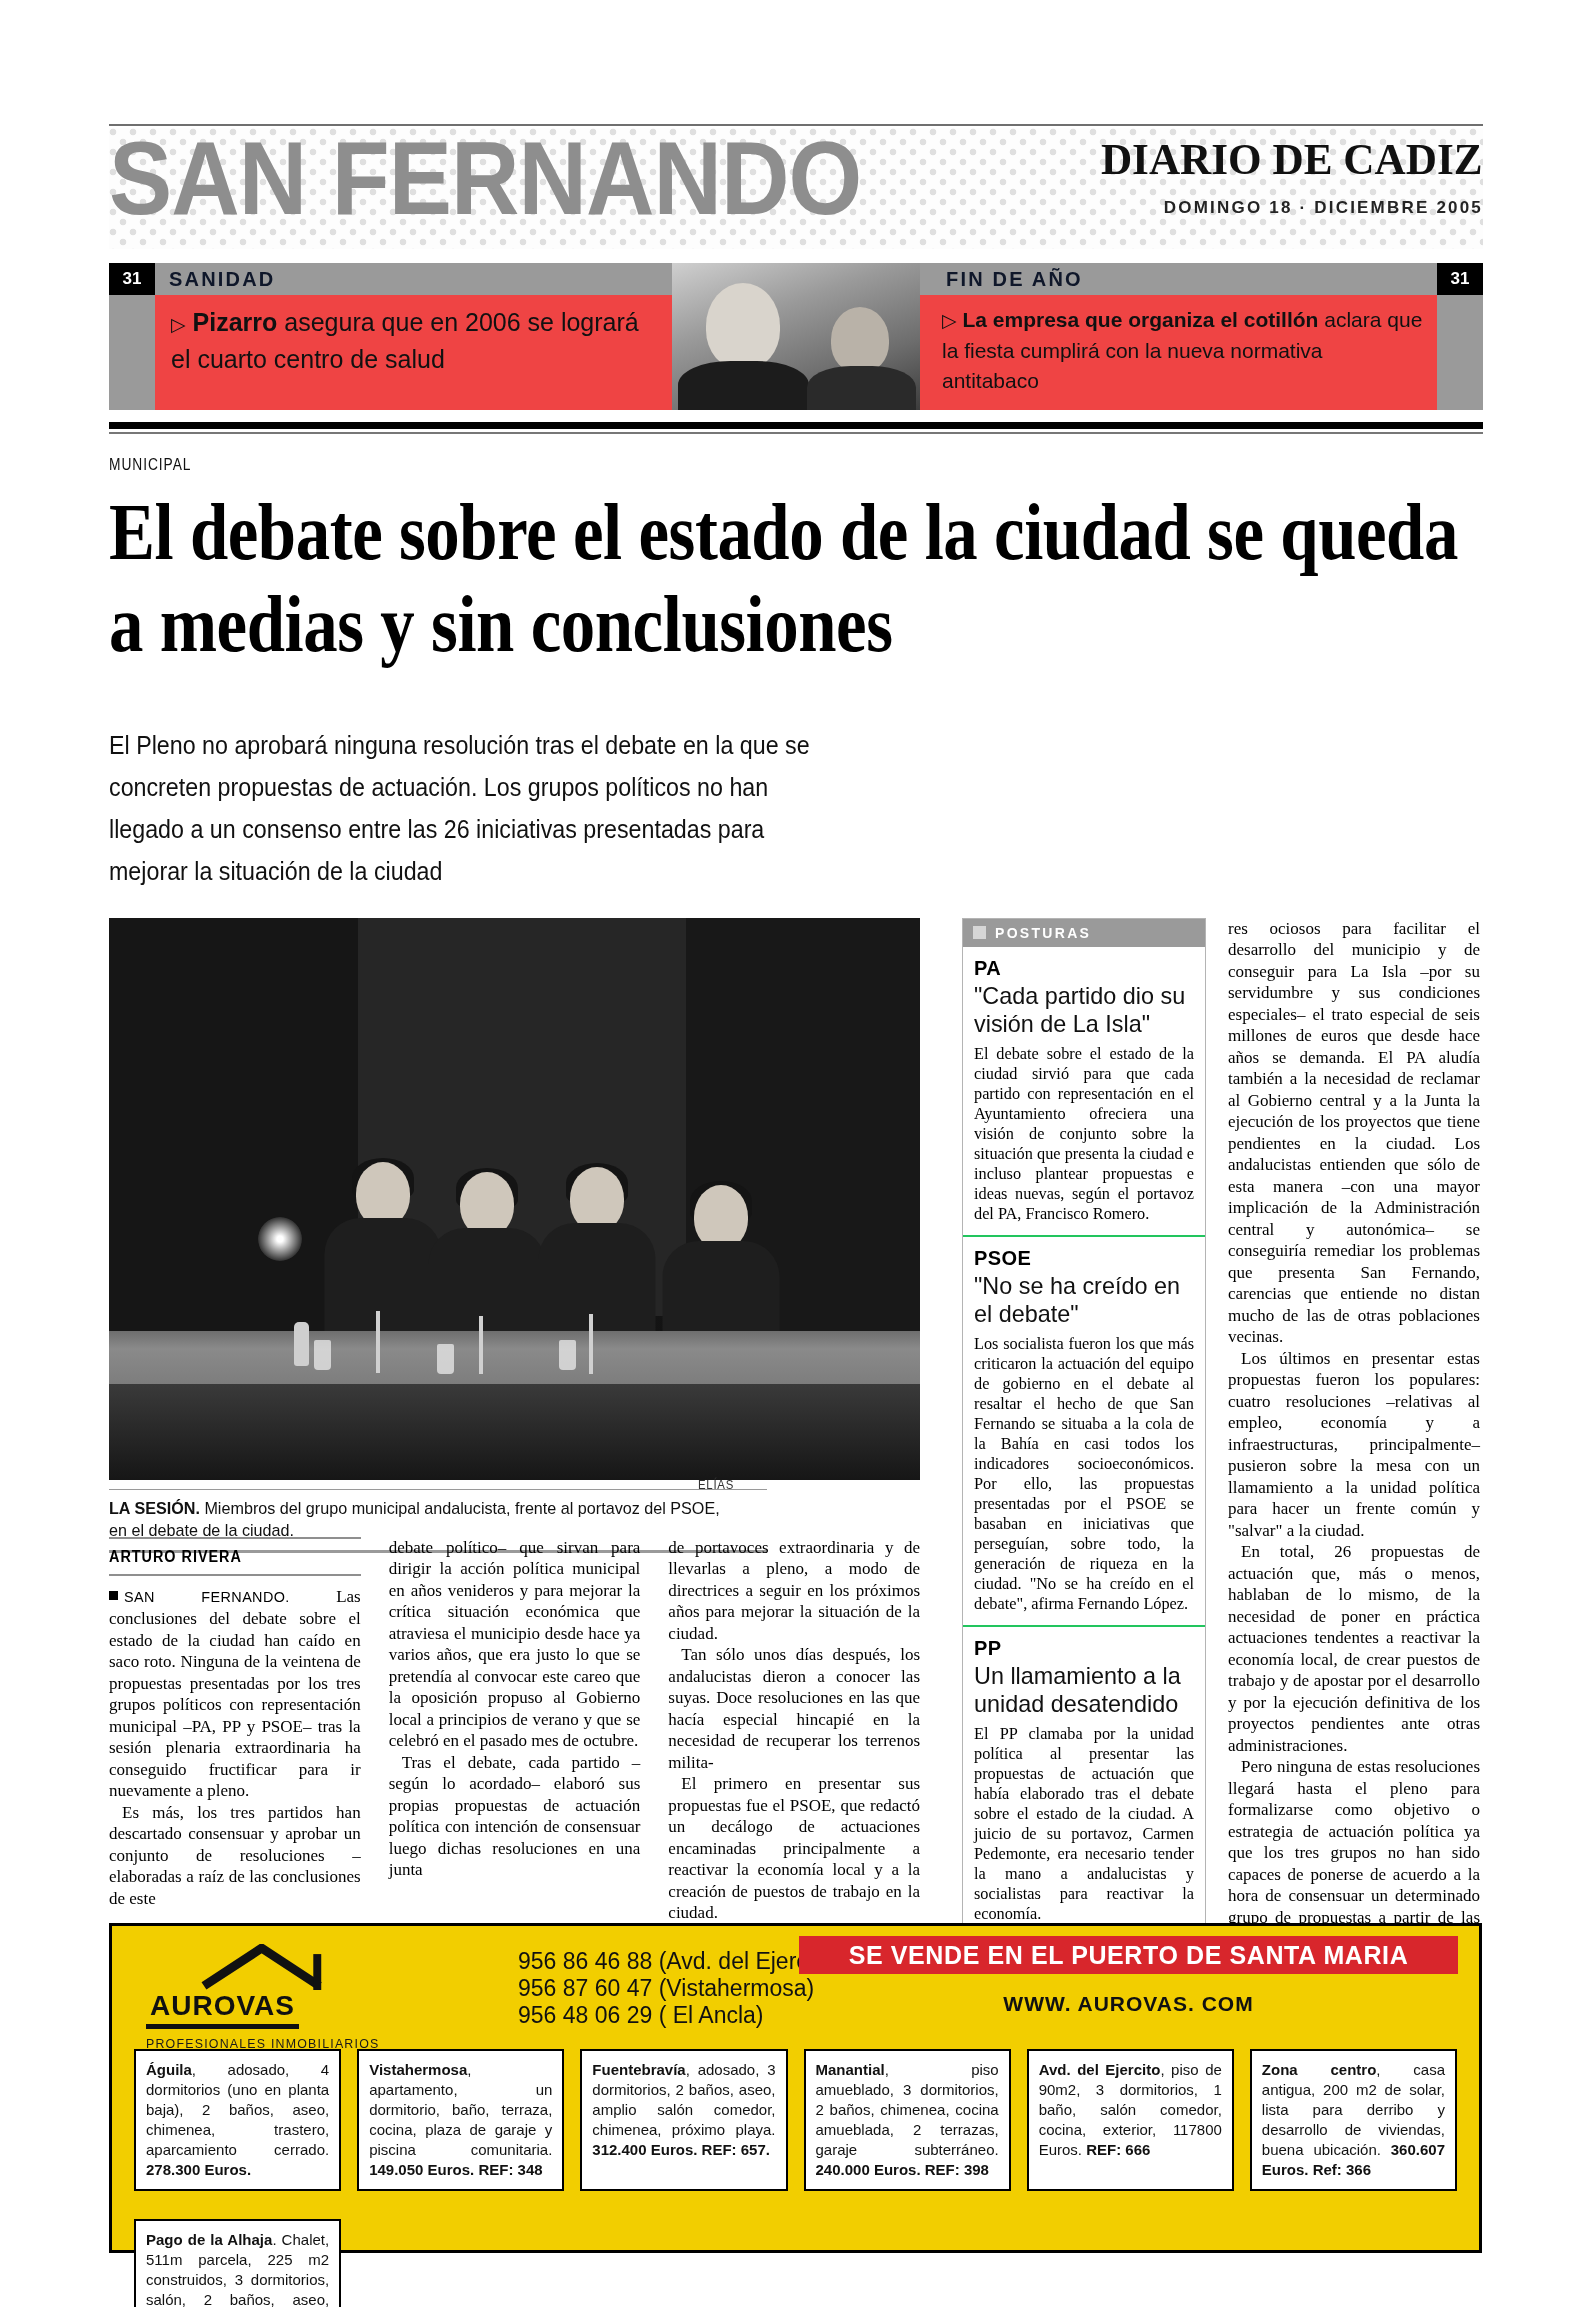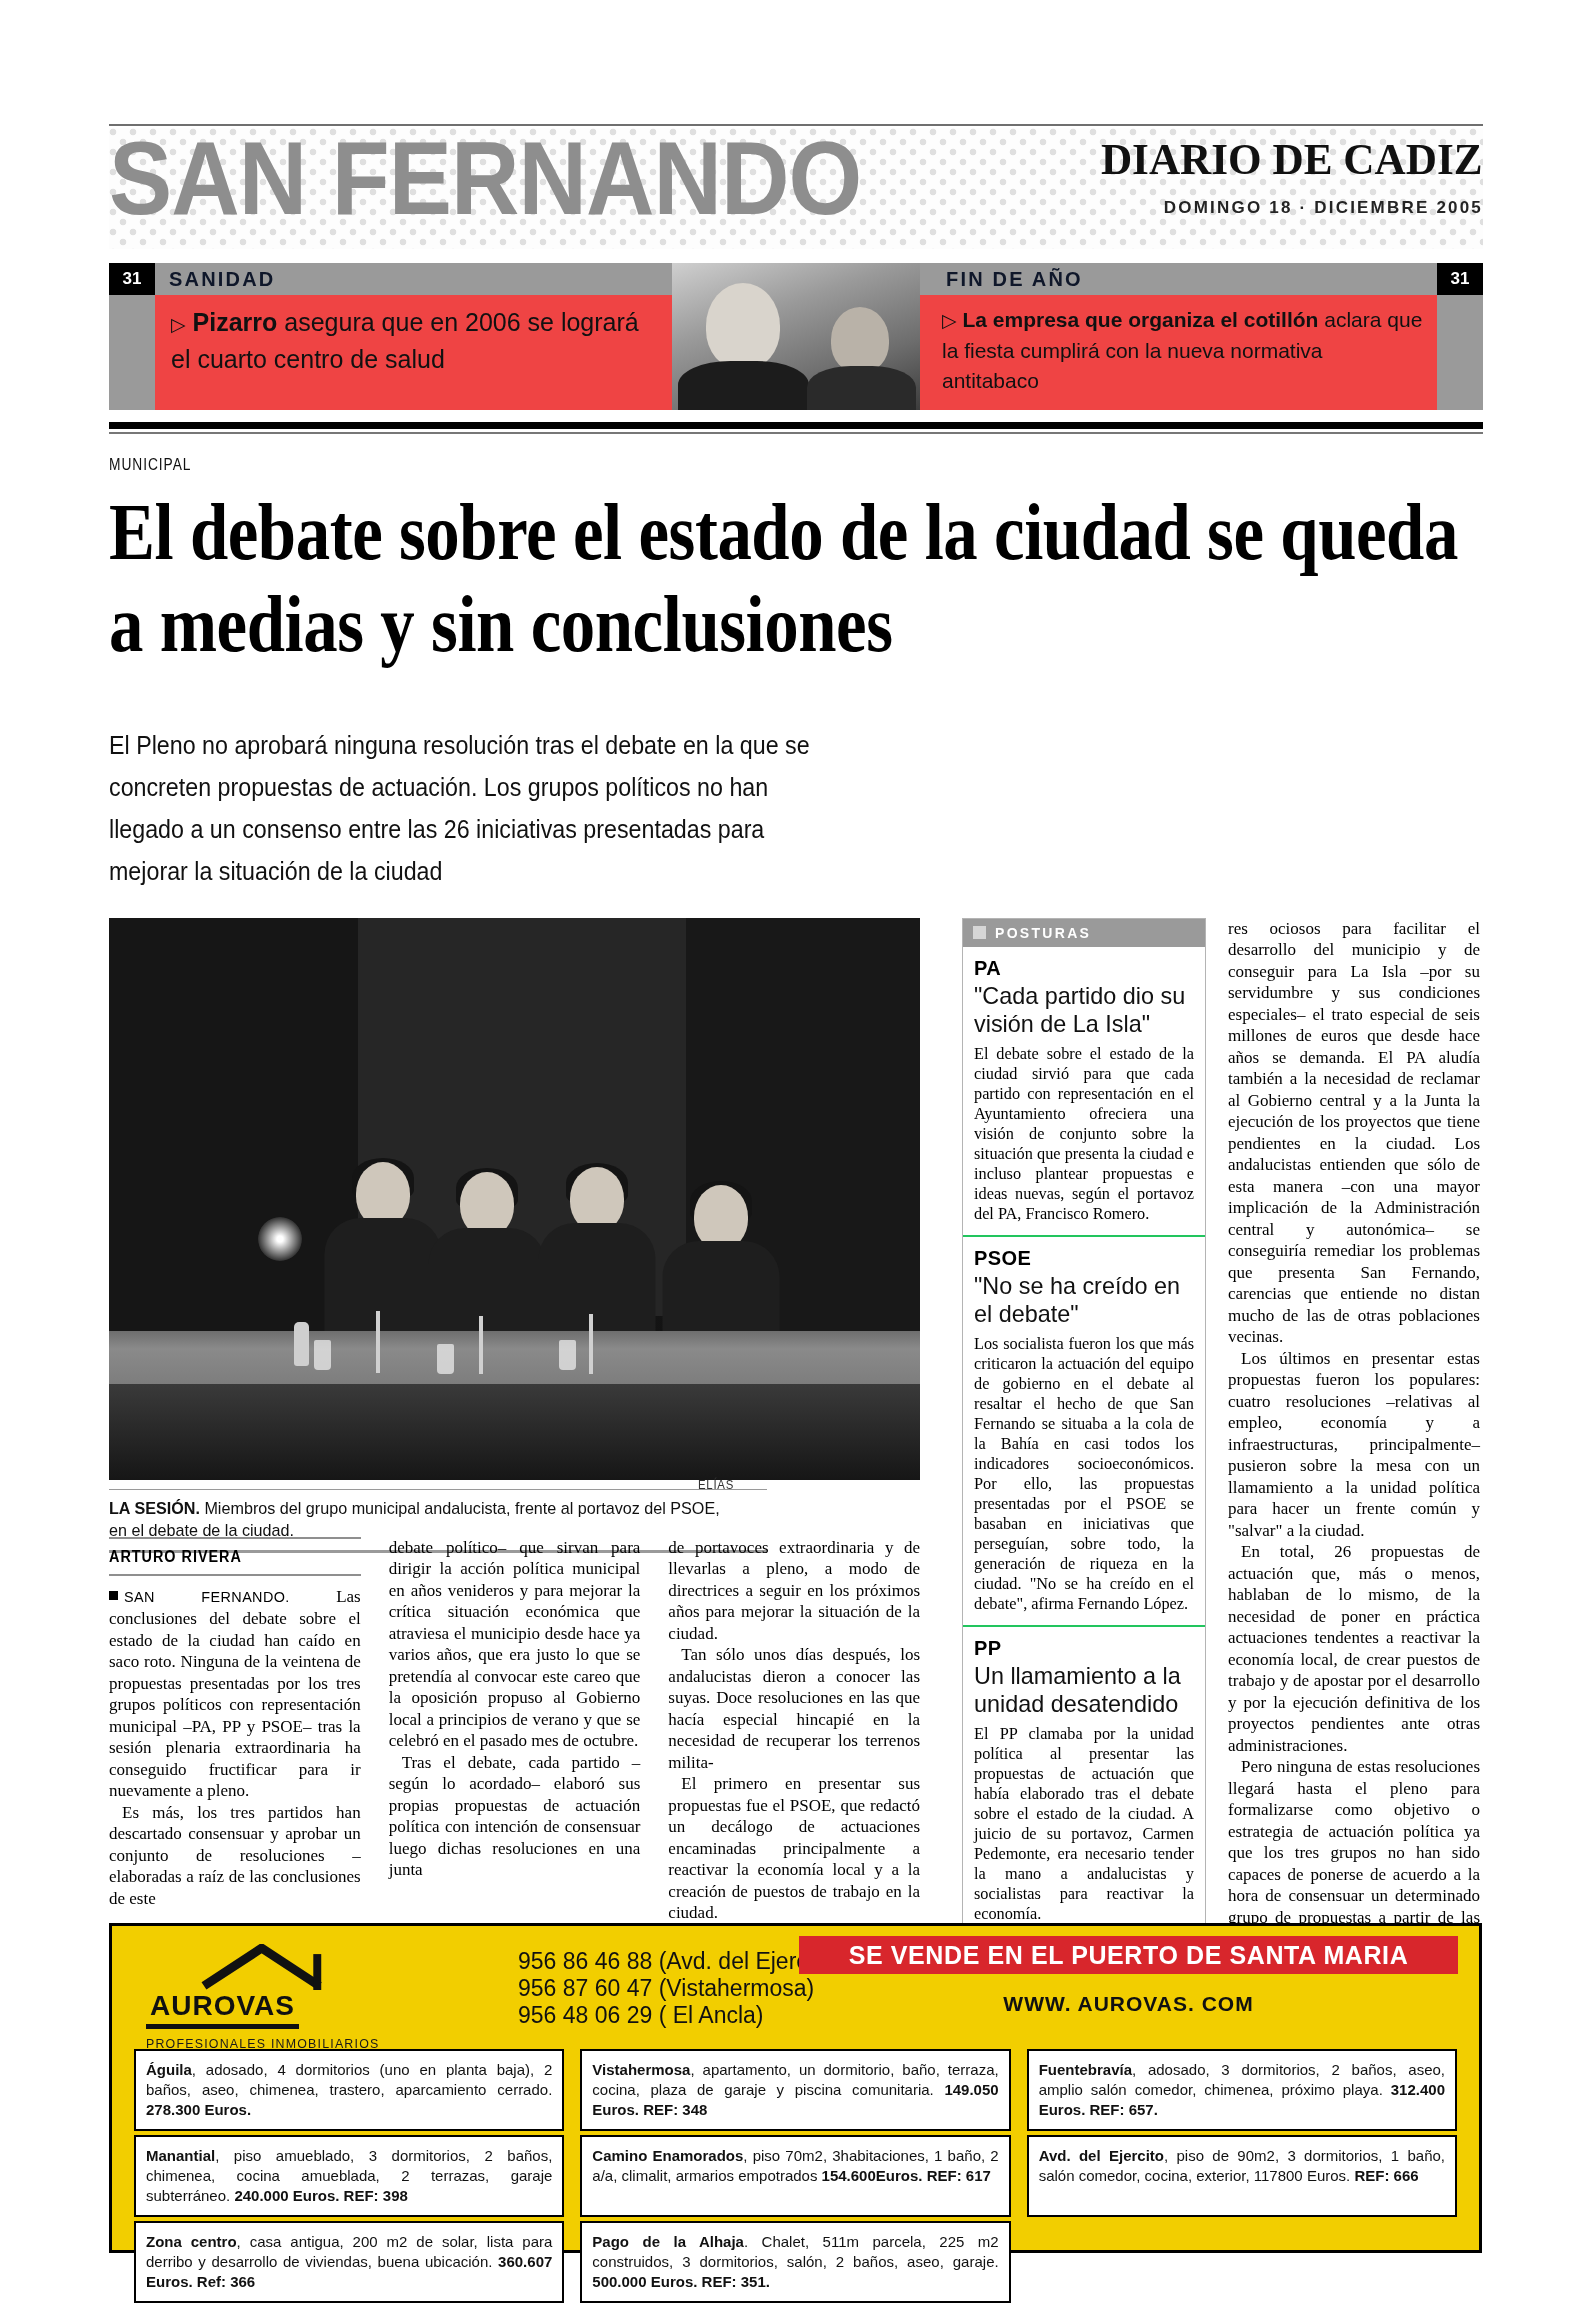--- a/index.html
+++ b/index.html
@@ -244,22 +244,22 @@
     font-family:"Liberation Sans Narrow","Liberation Sans", sans-serif;
     font-weight:700; font-size:25px; line-height:38px; letter-spacing:0.6px;
   }
   .ad-web {
     position:absolute; left:687px; top:66px; width:659px; text-align:center;
     font-family:"Liberation Sans Narrow","Liberation Sans", sans-serif;
     font-weight:700; font-size:21px; letter-spacing:1px; color:#111;
   }
   .ad-grid {
     position:absolute; left:22px; top:123px; right:22px; bottom:16px;
-    display:grid; grid-template-columns:repeat(3,1fr); grid-template-rows:1fr 1fr;
-    gap:4px 16px;
+    display:grid; grid-template-columns:repeat(6,1fr); grid-template-rows:1fr 1fr;
+    gap:28px 16px;
   }
   .ad-cell {
     background:#fff; border:2px solid #000; padding:9px 10px;
     font-family:"Liberation Sans Narrow","Liberation Sans", sans-serif;
     font-size:15px; line-height:20px; text-align:justify; color:#111;
   }
   .ad-cell b { font-weight:700; }
 </style>
 </head>
 <body>
@@ -446,21 +446,20 @@
         <div>956 48 06 29 ( El Ancla)</div>
       </div>
       <div class="ad-banner">SE VENDE EN EL PUERTO DE SANTA MARIA</div>
       <div class="ad-web">WWW. AUROVAS. COM</div>
     </div>
     <div class="ad-grid">
       <div class="ad-cell"><b>Águila</b><span>, adosado, 4 dormitorios (uno en planta baja), 2 baños, aseo, chimenea, trastero, aparcamiento cerrado. </span><b>278.300 Euros.</b></div>
       <div class="ad-cell"><b>Vistahermosa</b><span>, apartamento, un dormitorio, baño, terraza, cocina, plaza de garaje y piscina comunitaria. </span><b>149.050 Euros. REF: 348</b></div>
       <div class="ad-cell"><b>Fuentebravía</b><span>, adosado, 3 dormitorios, 2 baños, aseo, amplio salón comedor, chimenea, próximo playa. </span><b>312.400 Euros. REF: 657.</b></div>
       <div class="ad-cell"><b>Manantial</b><span>, piso amueblado, 3 dormitorios, 2 baños, chimenea, cocina amueblada, 2 terrazas, garaje subterráneo. </span><b>240.000 Euros. REF: 398</b></div>
-      <div class="ad-cell"><b>Camino Enamorados</b><span>, piso 70m2, 3habitaciones, 1 baño, 2 a/a, climalit, armarios empotrados </span><b>154.600Euros. REF: 617</b></div>
       <div class="ad-cell"><b>Avd. del Ejercito</b><span>, piso de 90m2, 3 dormitorios, 1 baño, salón comedor, cocina, exterior, 117800 Euros. </span><b>REF: 666</b></div>
       <div class="ad-cell"><b>Zona centro</b><span>, casa antigua, 200 m2 de solar, lista para derribo y desarrollo de viviendas, buena ubicación. </span><b>360.607 Euros. Ref: 366</b></div>
       <div class="ad-cell"><b>Pago de la Alhaja</b><span>. Chalet, 511m parcela, 225 m2 construidos, 3 dormitorios, salón, 2 baños, aseo, garaje. </span><b>500.000 Euros. REF: 351.</b></div>
     </div>
   </div>
 
 </div>
 
 
 </body></html>

